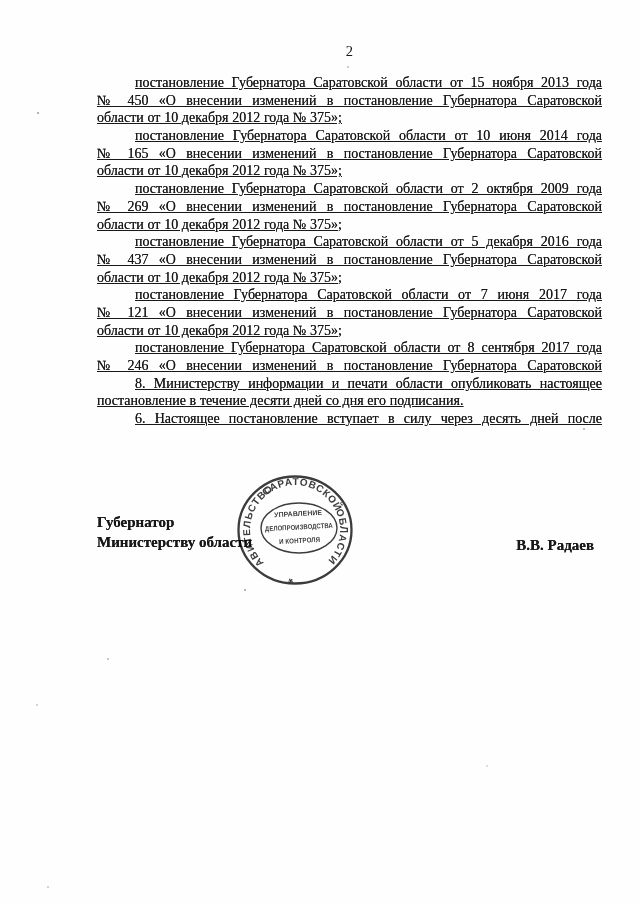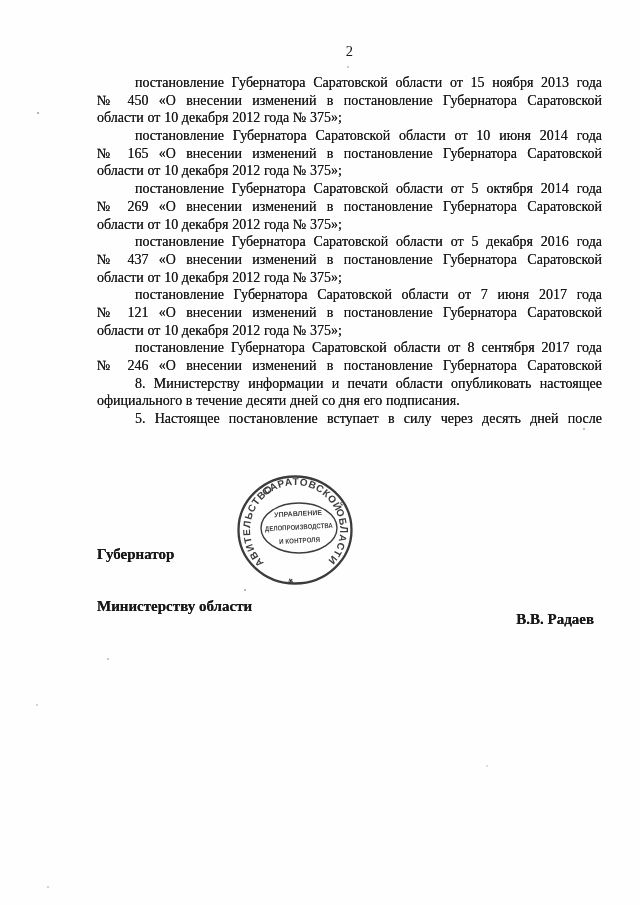--- a/index.html
+++ b/index.html
@@ -31,37 +31,38 @@
     word-spacing: 0.2px;
   }
   .para { margin: 0; padding: 0; }
   .ln {
     line-height: 17.7px;
     height: 17.7px;
     overflow: hidden;
     text-align: justify;
     text-align-last: justify;
     white-space: normal;
+    text-decoration: underline;
   }
   .ln.first { padding-left: 38px; }
   .ln.last  { text-align-last: left; }
   .signature {
     position: absolute;
     top: 512px;
     left: 97px;
     width: 505px;
     display: flex;
     justify-content: space-between;
     align-items: flex-end;
     font-weight: bold;
     font-size: 15px;
     text-shadow: 0 0 0.5px rgba(10,10,10,.9);
   }
-  .sig-left div { line-height: 20px; margin-top: 32px; }
-  .sig-name { padding-right: 8px; position: relative; top: 12px; white-space: nowrap; }
+  .sig-left div { line-height: 20px; }
+  .sig-name { padding-right: 8px; position: relative; top: 2px; white-space: nowrap; }
   .stamp {
     position: absolute;
     left: 233px;
     top: 470px;
     width: 124px;
     height: 120px;
     mix-blend-mode: multiply;
     opacity: 0.9;
   }
   .stamp .ring { fill: none; stroke: #262626; }
@@ -102,44 +103,44 @@
       <div class="ln first">постановление Губернатора Саратовской области от 15 ноября 2013 года</div>
       <div class="ln">№ 450 «О внесении изменений в постановление Губернатора Саратовской</div>
       <div class="ln last">области от 10 декабря 2012 года № 375»;</div>
     </div>
     <div class="para">
       <div class="ln first">постановление Губернатора Саратовской области от 10 июня 2014 года</div>
       <div class="ln">№ 165 «О внесении изменений в постановление Губернатора Саратовской</div>
       <div class="ln last">области от 10 декабря 2012 года № 375»;</div>
     </div>
     <div class="para">
-      <div class="ln first">постановление Губернатора Саратовской области от 5 октября 2014 года</div>
+      <div class="ln first">постановление Губернатора Саратовской области от 2 октября 2009 года</div>
       <div class="ln">№ 269 «О внесении изменений в постановление Губернатора Саратовской</div>
       <div class="ln last">области от 10 декабря 2012 года № 375»;</div>
     </div>
     <div class="para">
       <div class="ln first">постановление Губернатора Саратовской области от 5 декабря 2016 года</div>
       <div class="ln">№ 437 «О внесении изменений в постановление Губернатора Саратовской</div>
       <div class="ln last">области от 10 декабря 2012 года № 375»;</div>
     </div>
     <div class="para">
       <div class="ln first">постановление Губернатора Саратовской области от 7 июня 2017 года</div>
       <div class="ln">№ 121 «О внесении изменений в постановление Губернатора Саратовской</div>
       <div class="ln last">области от 10 декабря 2012 года № 375»;</div>
     </div>
     <div class="para">
       <div class="ln first">постановление Губернатора Саратовской области от 8 сентября 2017 года</div>
       <div class="ln">№ 246 «О внесении изменений в постановление Губернатора Саратовской</div>
     </div>
     <div class="para">
       <div class="ln first">8. Министерству информации и печати области опубликовать настоящее</div>
-      <div class="ln last">официального в течение десяти дней со дня его подписания.</div>
+      <div class="ln last">постановление в течение десяти дней со дня его подписания.</div>
     </div>
     <div class="para">
-      <div class="ln first">5. Настоящее постановление вступает в силу через десять дней после</div>
+      <div class="ln first">6. Настоящее постановление вступает в силу через десять дней после</div>
     </div>
   </div>
 
   <div class="signature">
     <div class="sig-left">
       <div>Губернатор</div>
       <div>Министерству области</div>
     </div>
     <div class="sig-name">В.В. Радаев</div>
   </div>

